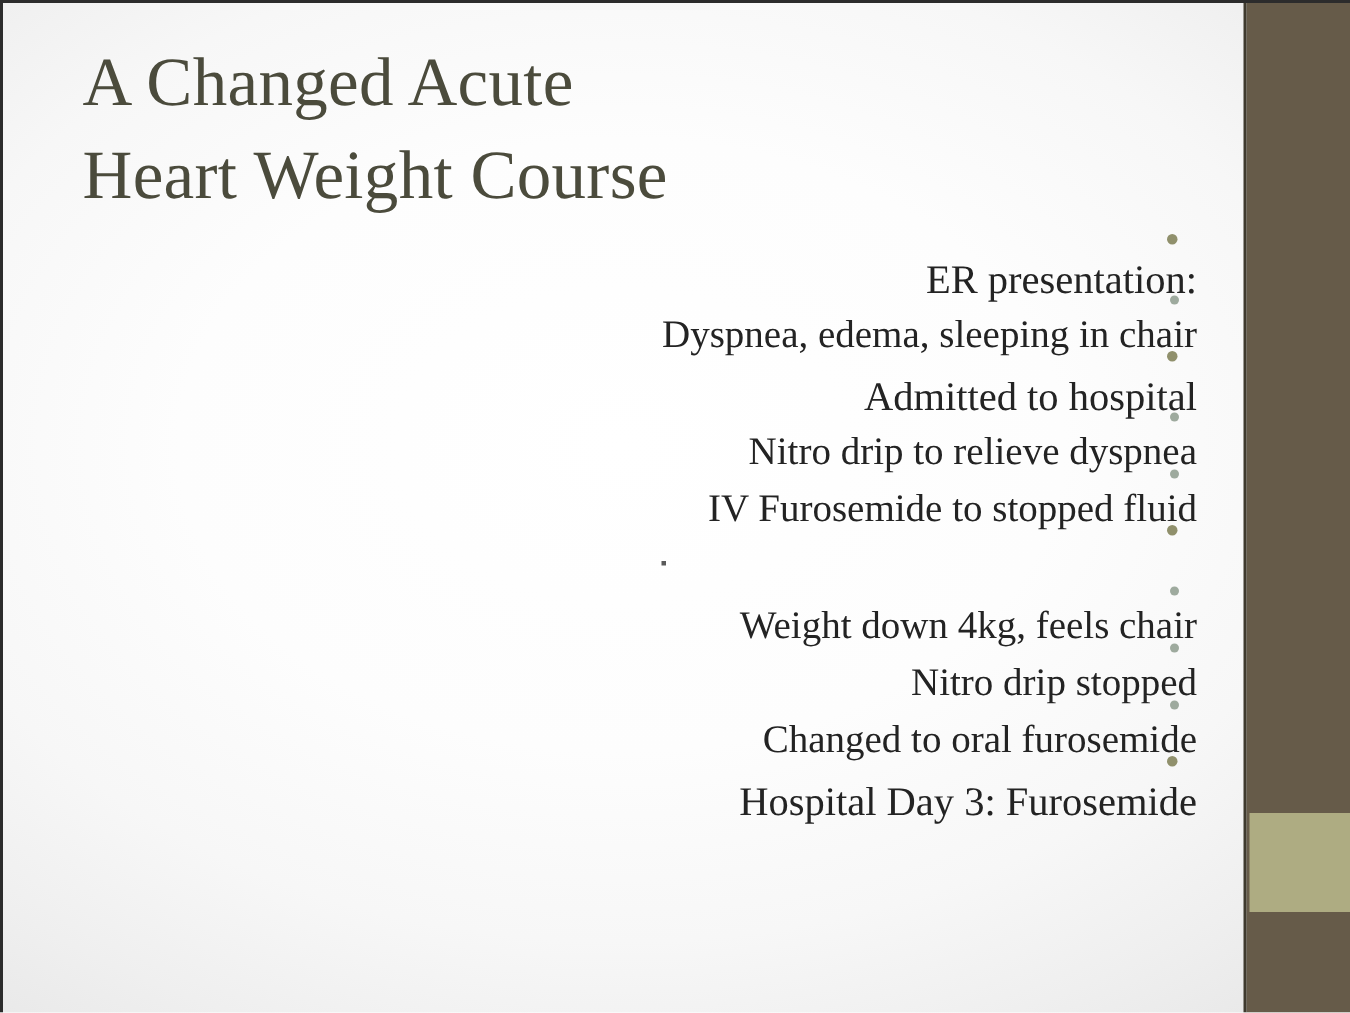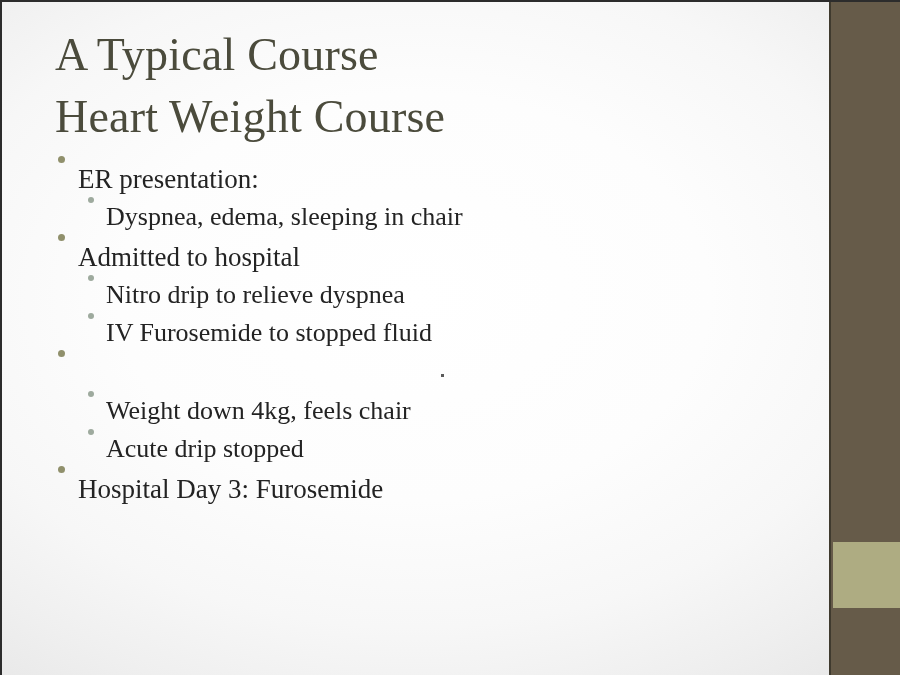--- a/index.html
+++ b/index.html
@@ -93,21 +93,22 @@
   
   #body-block {
     position: absolute;
     left: 58px;
     top: 162px;
     width: 740px;
     z-index: 10;
   }
   .bullet-row {
     display: flex;
-    align-items: flex-start;
+    align-items: flex-end;
+    flex-direction: column;
   }
   .bullet-row.lvl1 {
     margin-left: 0;
     height: 40px;
   }
   .bullet-row.lvl2 {
     margin-left: 30px;
     height: 38px;
   }
   .marker {
@@ -161,21 +162,21 @@
 <div id="slide">
 
   <div id="frame-top"></div>
   <div id="frame-left"></div>
 
   <div id="sidebar-edge"></div>
   <div id="sidebar"></div>
   <div id="sidebar-accent"></div>
 
   <div id="title-block">
-    <div class="title-line">A Typical Course</div>
+    <div class="title-line">A Changed Acute</div>
     <div class="title-line">Heart Weight Course</div>
   </div>
 
   <div id="body-block">
 
     <div class="bullet-row lvl1">
       <span class="marker"></span>
       <span class="btext">ER presentation:</span>
     </div>
 
@@ -203,23 +204,27 @@
       <span class="marker"></span>
     </div>
 
     <div class="bullet-row lvl2">
       <span class="marker"></span>
       <span class="btext">Weight down 4kg, feels chair</span>
     </div>
 
     <div class="bullet-row lvl2">
       <span class="marker"></span>
-      <span class="btext">Acute drip stopped</span>
-    </div>
-
+      <span class="btext">Nitro drip stopped</span>
+    </div>
+
+    <div class="bullet-row lvl2">
+      <span class="marker"></span>
+      <span class="btext">Changed to oral furosemide</span>
+    </div>
 
     <div class="bullet-row lvl1">
       <span class="marker"></span>
       <span class="btext">Hospital Day 3: Furosemide</span>
     </div>
 
   </div>
 
   <div id="speck"></div>
 

